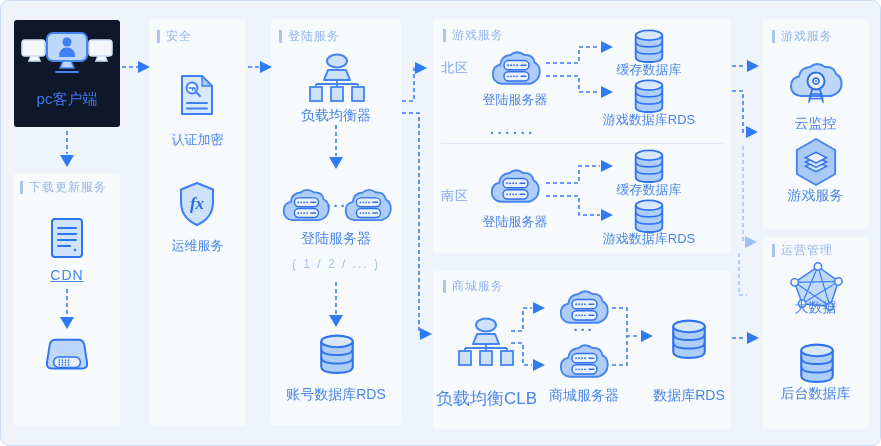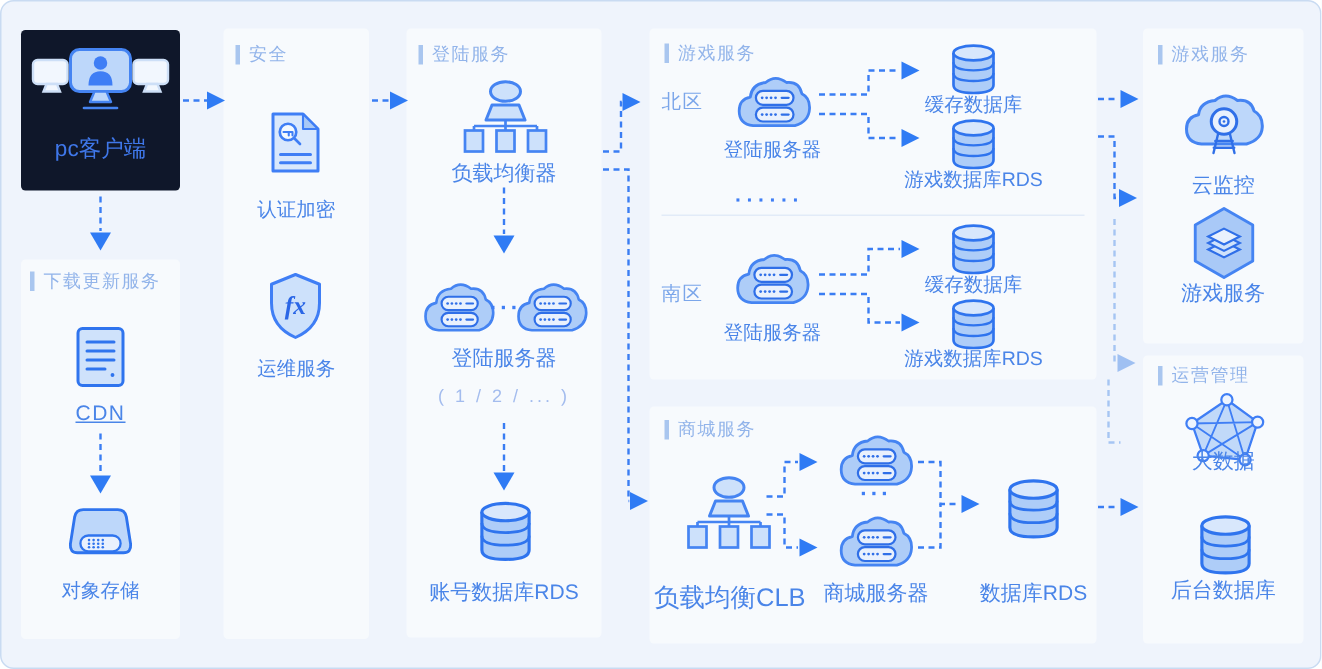--- a/index.html
+++ b/index.html
@@ -116,21 +116,20 @@
               <circle cx="18.2" cy="25.7" r="0.9"></circle>
               <circle cx="21.4" cy="25.7" r="0.9"></circle>
               <circle cx="24.6" cy="25.7" r="0.9"></circle>
             <circle cx="15" cy="28.2" r="0.9"></circle>
               <circle cx="18.2" cy="28.2" r="0.9"></circle>
               <circle cx="21.4" cy="28.2" r="0.9"></circle>
               <circle cx="24.6" cy="28.2" r="0.9"></circle>
           </g>
         </svg>
       </div>
-      <div class="lbl lbl-wide" style="top:212px;">对象存储</div>
     </div>
 
     <div class="panel" style="left:148px; top:18px; width:97px; height:407px;">
       <div class="sec-header" style="left:8px; top:9px;">
         <span class="sec-bar"></span>
         <span class="sec-title">安全</span>
       </div>
       <div class="icon" style="left:30px; top:54px; width:36px; height:44px;">
         <svg viewBox="0 0 36 44">
           <path d="M3,3 H23 L33,13 V41 H3 Z" fill="#d9e8fc" stroke="#3f7ef5" stroke-width="2" stroke-linejoin="round"></path>

